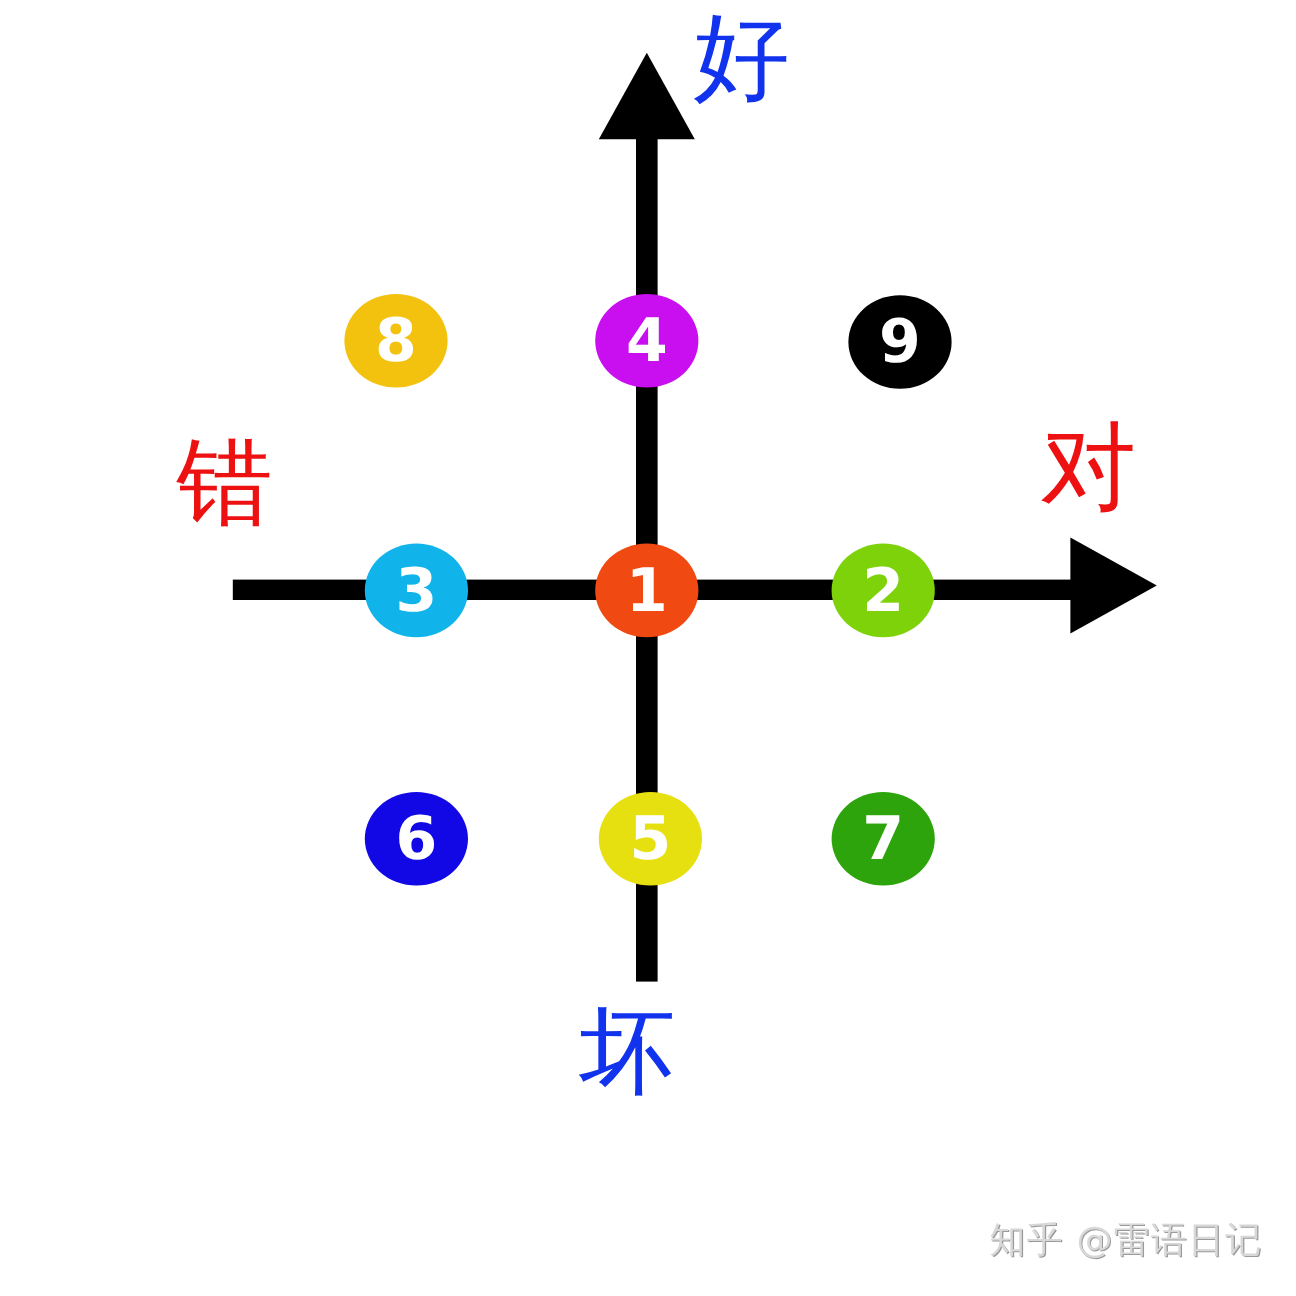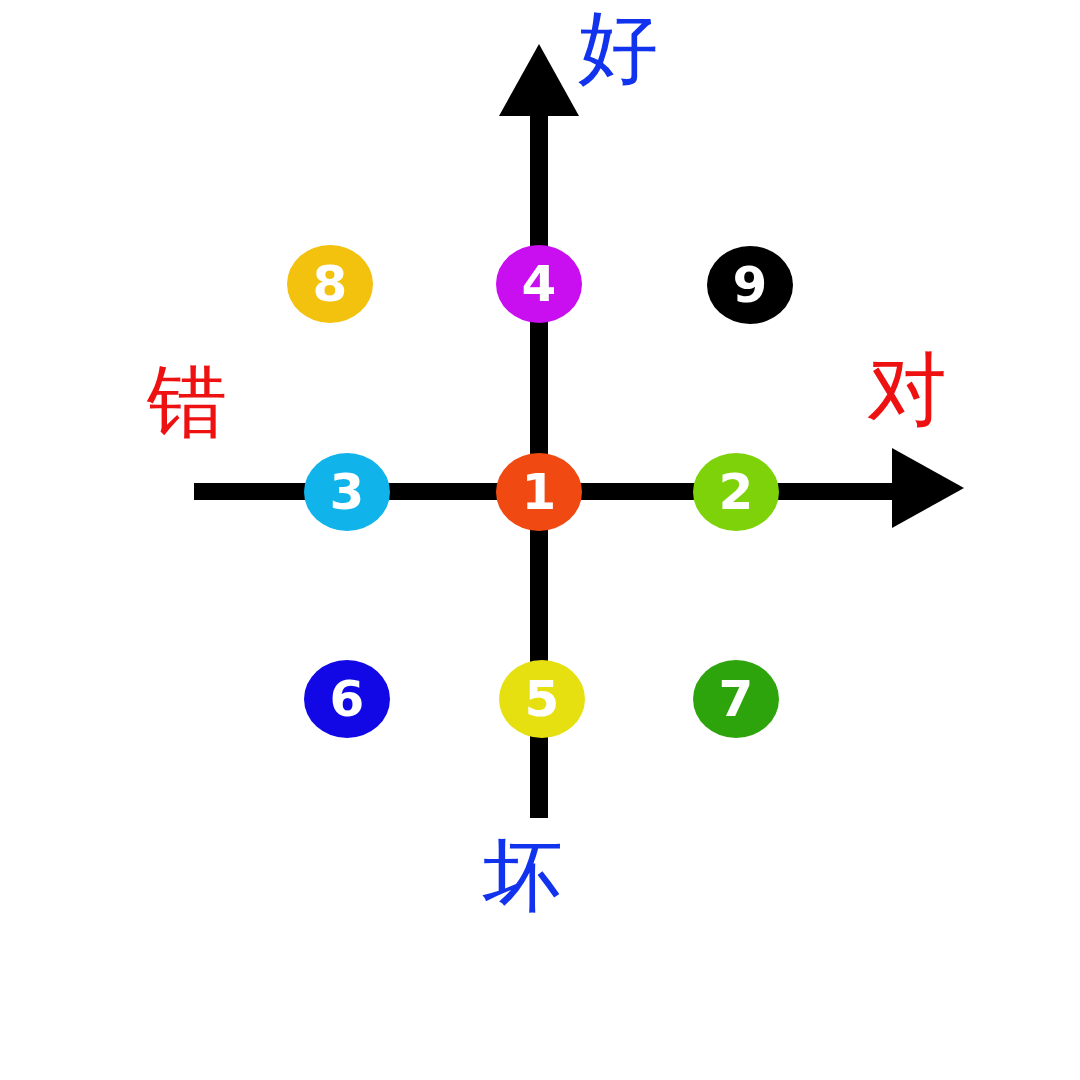--- a/index.html
+++ b/index.html
@@ -37,13 +37,14 @@
   <div class="node" style="left:539px; top:492px; background:#f04a12;">1</div>
   <div class="node" style="left:736px; top:492px; background:#7ed20a;">2</div>
   <div class="node" style="left:347px; top:492px; background:#10b4ea;">3</div>
   <div class="node" style="left:539px; top:284px; background:#c90ef0;">4</div>
   <div class="node" style="left:542px; top:699px; background:#e6e010;">5</div>
   <div class="node" style="left:347px; top:699px; background:#1208e6;">6</div>
   <div class="node" style="left:736px; top:699px; background:#2ea40c;">7</div>
   <div class="node" style="left:330px; top:284px; background:#f2c20e;">8</div>
   <div class="node" style="left:750px; top:285px; background:#000000;">9</div>
 
+  <div class="watermark">知乎 @雷语日记</div>
 </div>
 
 </body></html>

